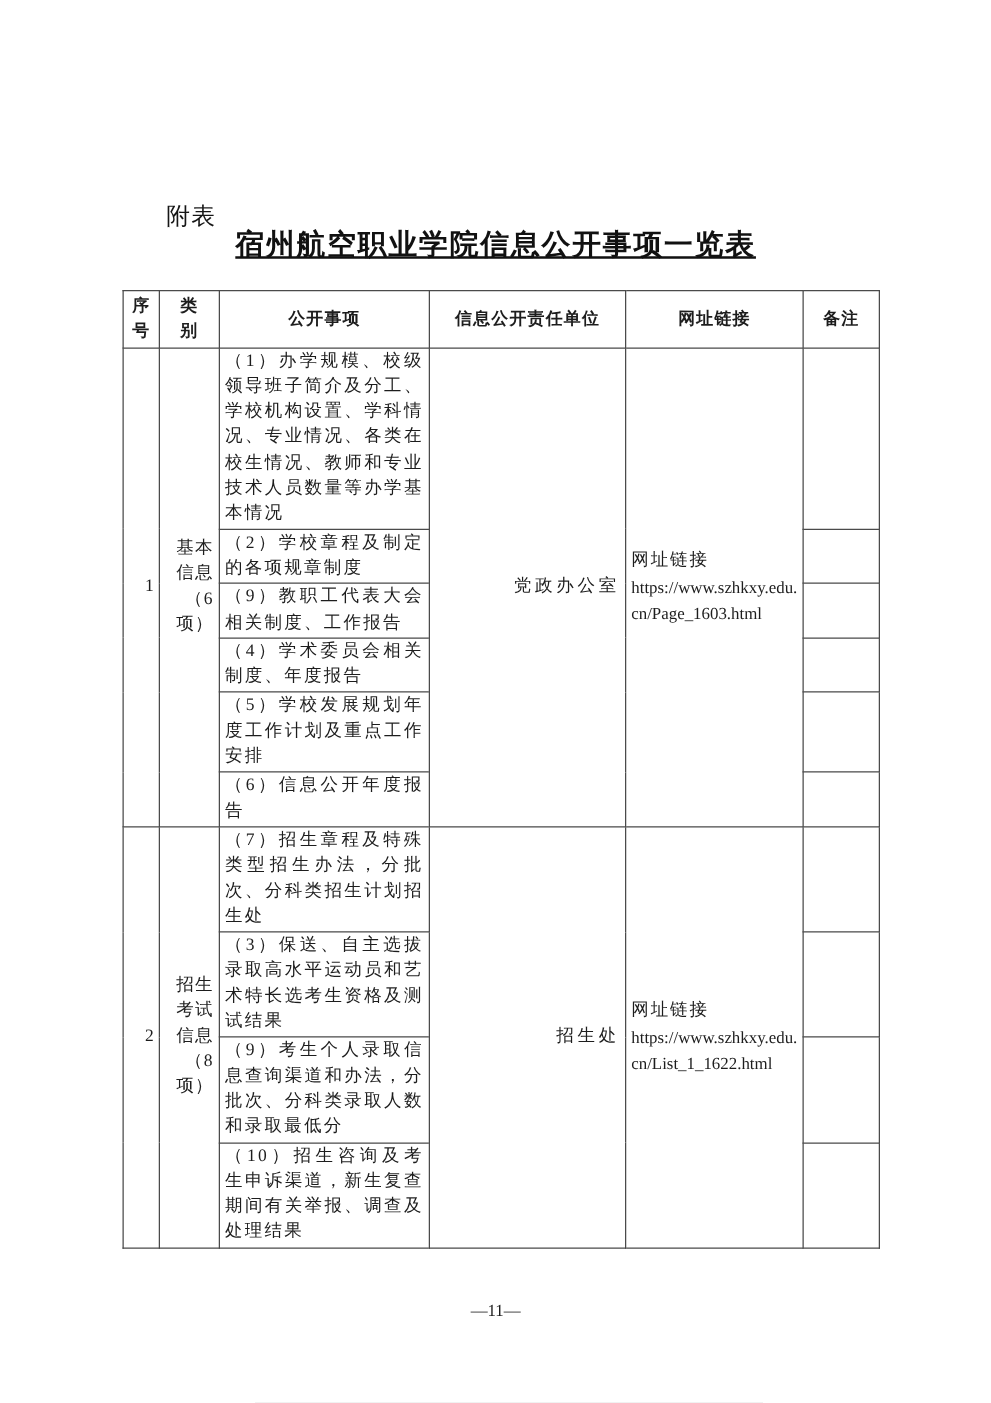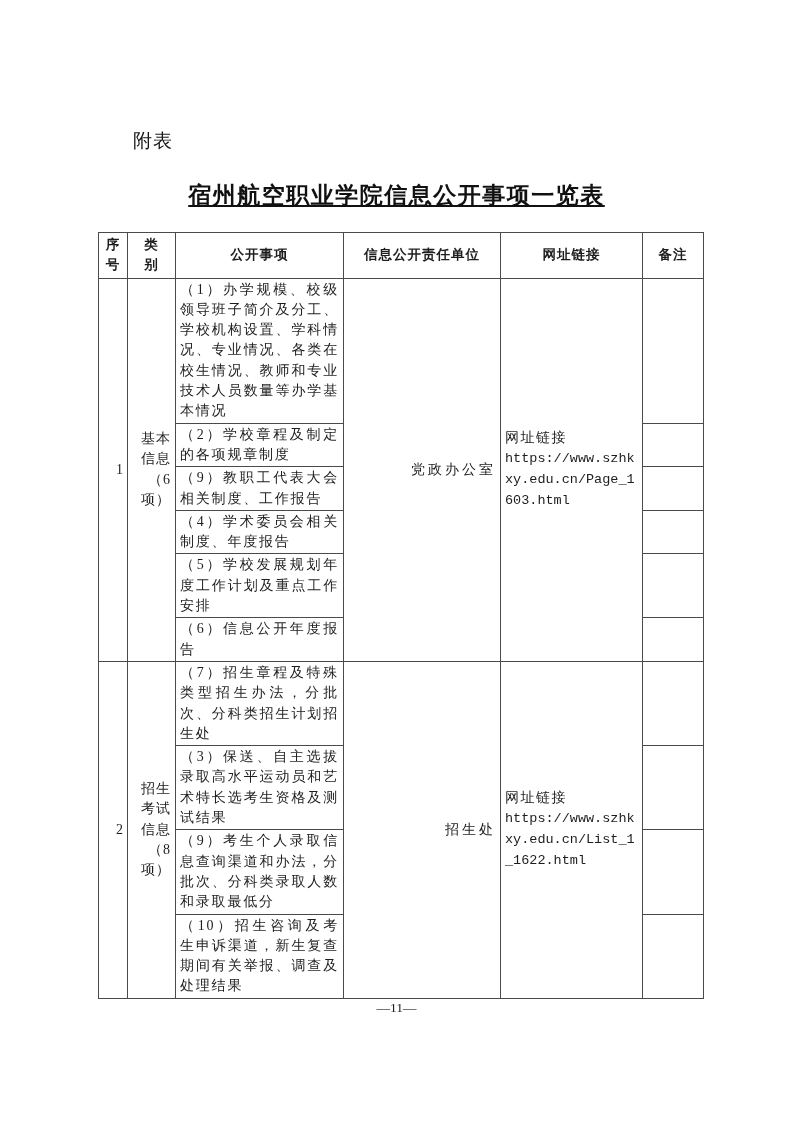--- a/index.html
+++ b/index.html
@@ -9,21 +9,21 @@
     height: 1122px;
     margin: 0 auto;
     background: #ffffff;
     font-family: "Liberation Serif", "DejaVu Serif", serif;
     color: #1d1d1d;
     overflow: hidden;
   }
   .attach-label {
     position: absolute;
     left: 133px;
-    top: 128px;
+    top: 160px;
     font-family: "Liberation Sans", "DejaVu Sans", sans-serif;
     font-size: 19px;
     letter-spacing: 1px;
     color: #161616;
   }
   .doc-title {
     position: absolute;
     left: 0;
     top: 180px;
     width: 100%;
@@ -67,38 +67,38 @@
     letter-spacing: 1.8px;
     word-break: break-all;
     margin-top: 20px;
   }
   .no-cell { font-size: 13.5px; }
   .cat-cell { letter-spacing: 1px; }
   .unit-cell { letter-spacing: 3px; font-size: 14px; }
   .link-cell { text-align: left; padding: 1px 6px; }
   .link-label { letter-spacing: 1.5px; }
   .link-url {
-    font-family: Liberation Mono, monospace;
+    font-family: Liberation Serif, serif;
     font-size: 13.5px;
     line-height: 21px;
     word-break: break-all;
     letter-spacing: 0;
   }
   .remark-cell { }
   tr.h45  { height: 45px; }
   tr.h145 { height: 145px; }
   tr.h43  { height: 43px; }
   tr.h62  { height: 62px; }
   tr.h42  { height: 42px; }
   tr.h83  { height: 83px; }
   tr.h84  { height: 84px; }
   .page-number {
     position: absolute;
     left: 0;
-    top: 1000px;
+    top: 1041px;
     width: 100%;
     text-align: center;
     font-size: 13.5px;
     color: #1d1d1d;
   }
 </style>
 </head>
 <body>
 
 <div class="page">

